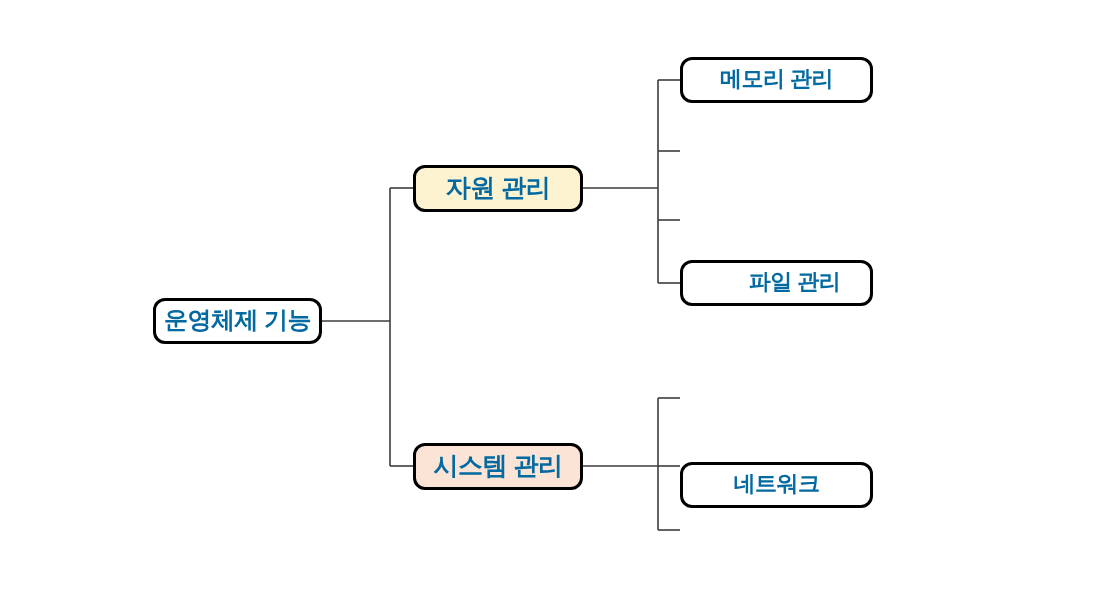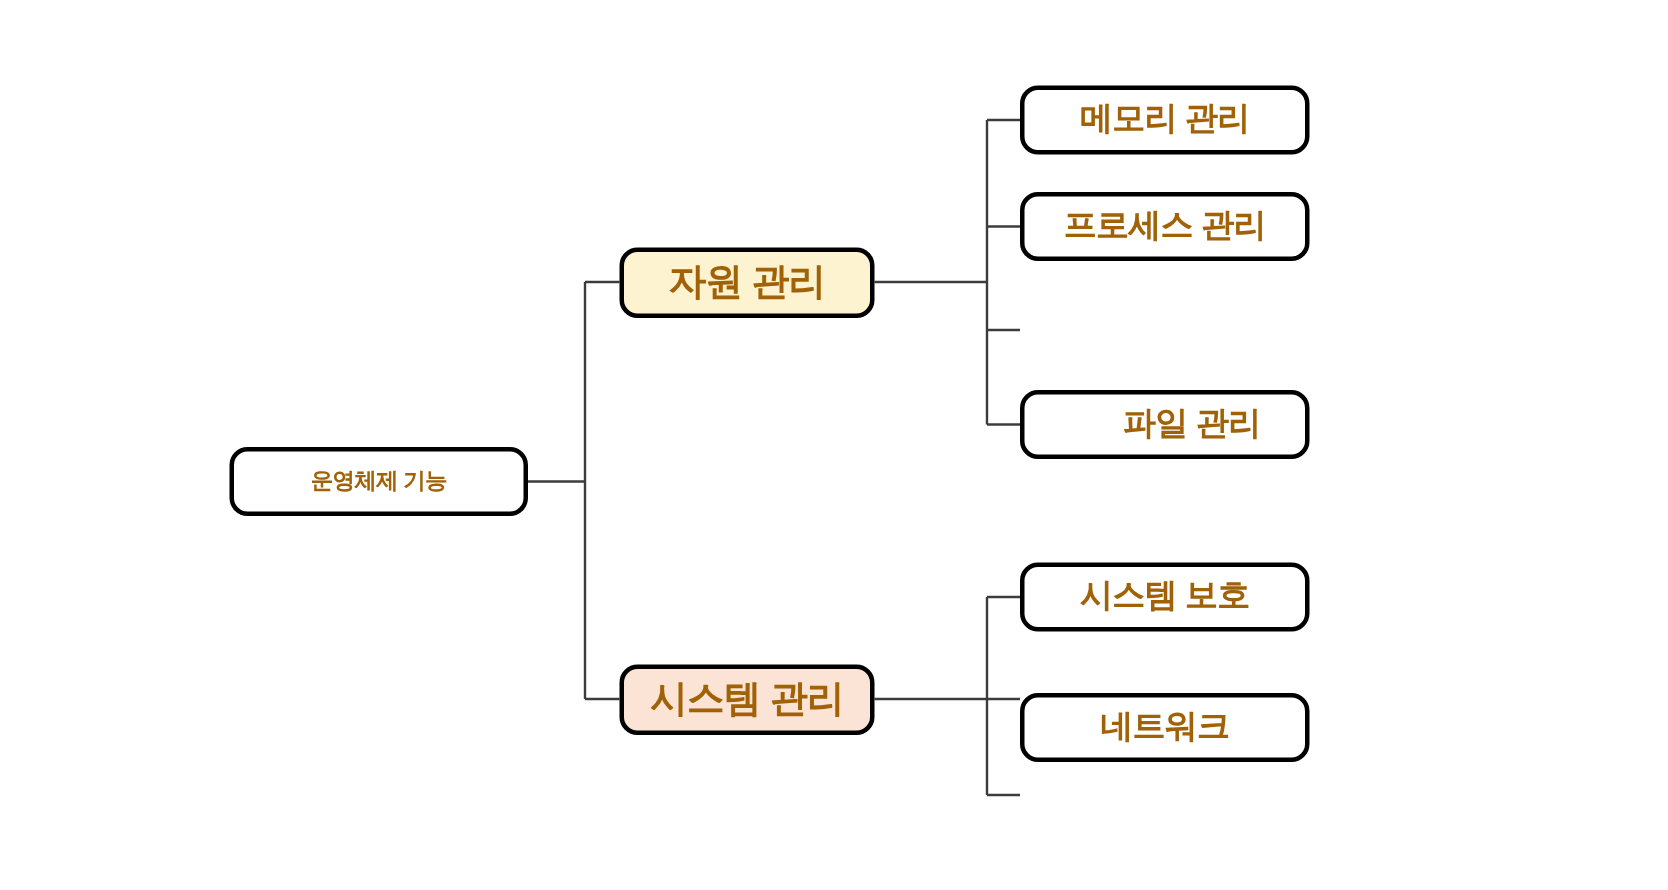--- a/index.html
+++ b/index.html
@@ -27,26 +27,26 @@
   .node {
     position: absolute;
     box-sizing: border-box;
     border: 3px solid #000000;
     border-radius: 12px;
     background: #ffffff;
     display: flex;
     align-items: center;
     justify-content: center;
     font-weight: 800;
-    color: #a16207;
+    color: #0369a1;
     white-space: nowrap;
     letter-spacing: -0.5px;
   }
   .node span { transform: translateY(-1px); }
-  .root-node   { left: 153px; top: 298px; width: 199px; height: 46px; font-size: 15px; }
+  .root-node   { left: 153px; top: 298px; width: 169px; height: 46px; font-size: 24px; }
   .branch-node { width: 170px; height: 47px; font-size: 25px; }
   .branch-resource { left: 413px; top: 165px; }
   .branch-system   { left: 413px; top: 443px; }
   .leaf-node { left: 680px; width: 193px; height: 46px; font-size: 22px; }
   .leaf-memory      { top: 57px;  }
   .leaf-process     { top: 128px; }
   .leaf-io          { top: 197px; font-size: 21px; }
   .leaf-file        { top: 260px; padding-left: 36px; }
   .leaf-protection  { top: 375px; }
   .leaf-network     { top: 462px; }
@@ -86,31 +86,25 @@
   </div>
 
   <div class="node branch-node branch-system" style="background-color: rgb(251, 228, 213);">
     <span>시스템 관리</span>
   </div>
 
   <div class="node leaf-node leaf-memory">
     <span>메모리 관리</span>
   </div>
 
-  <div class="node leaf-node leaf-process">
-    <span>프로세스 관리</span>
-  </div>
 
 
   <div class="node leaf-node leaf-file">
     <span>파일 관리</span>
   </div>
 
-  <div class="node leaf-node leaf-protection">
-    <span>시스템 보호</span>
-  </div>
 
   <div class="node leaf-node leaf-network">
     <span>네트워크</span>
   </div>
 
 
 </div>
 
 </body></html>

